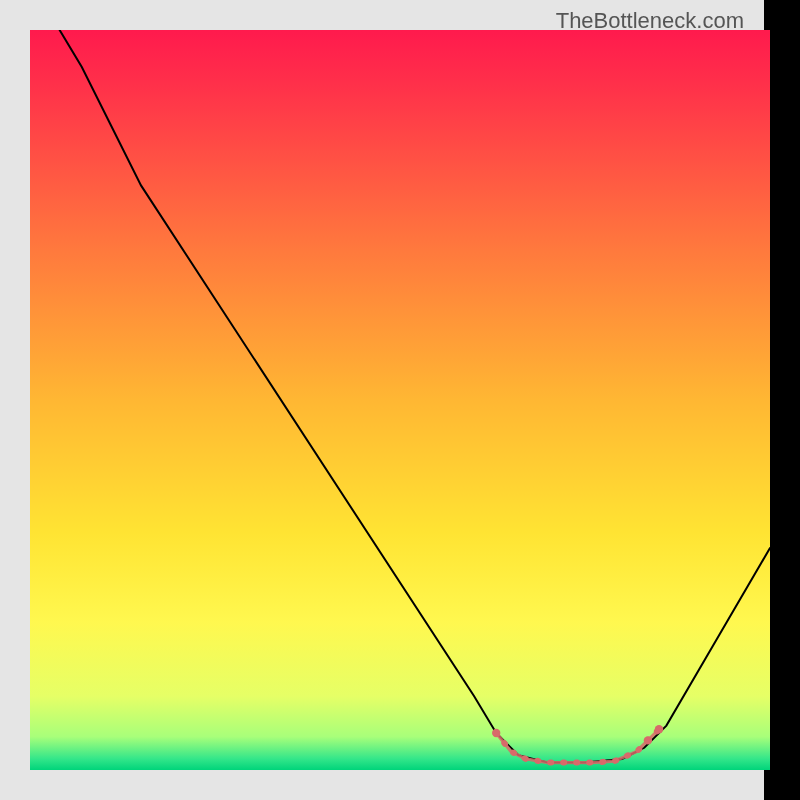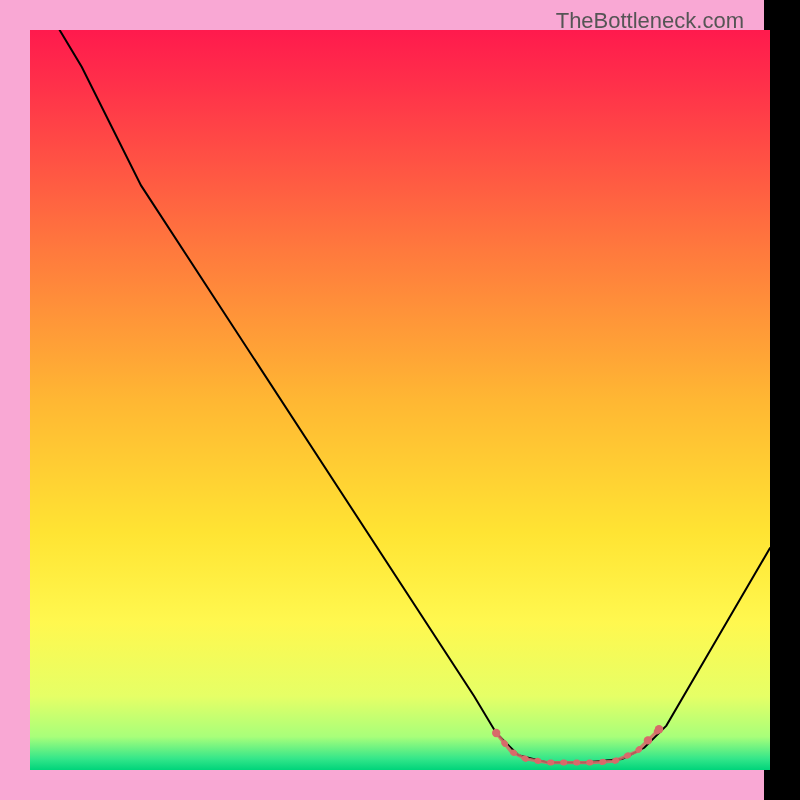--- a/index.html
+++ b/index.html
@@ -7,21 +7,21 @@
     padding: 0;
     width: 800px;
     height: 800px;
     background: #000;
     overflow: hidden;
   }
   .chart-container {
     position: relative;
     width: 764px;
     height: 800px;
-    background: #f9a8d4;
+    background: #e5e5e5;
   }
   .plot-area {
     position: absolute;
     left: 30px;
     top: 30px;
     width: 740px;
     height: 740px;
   }
   .watermark {
     position: absolute;

